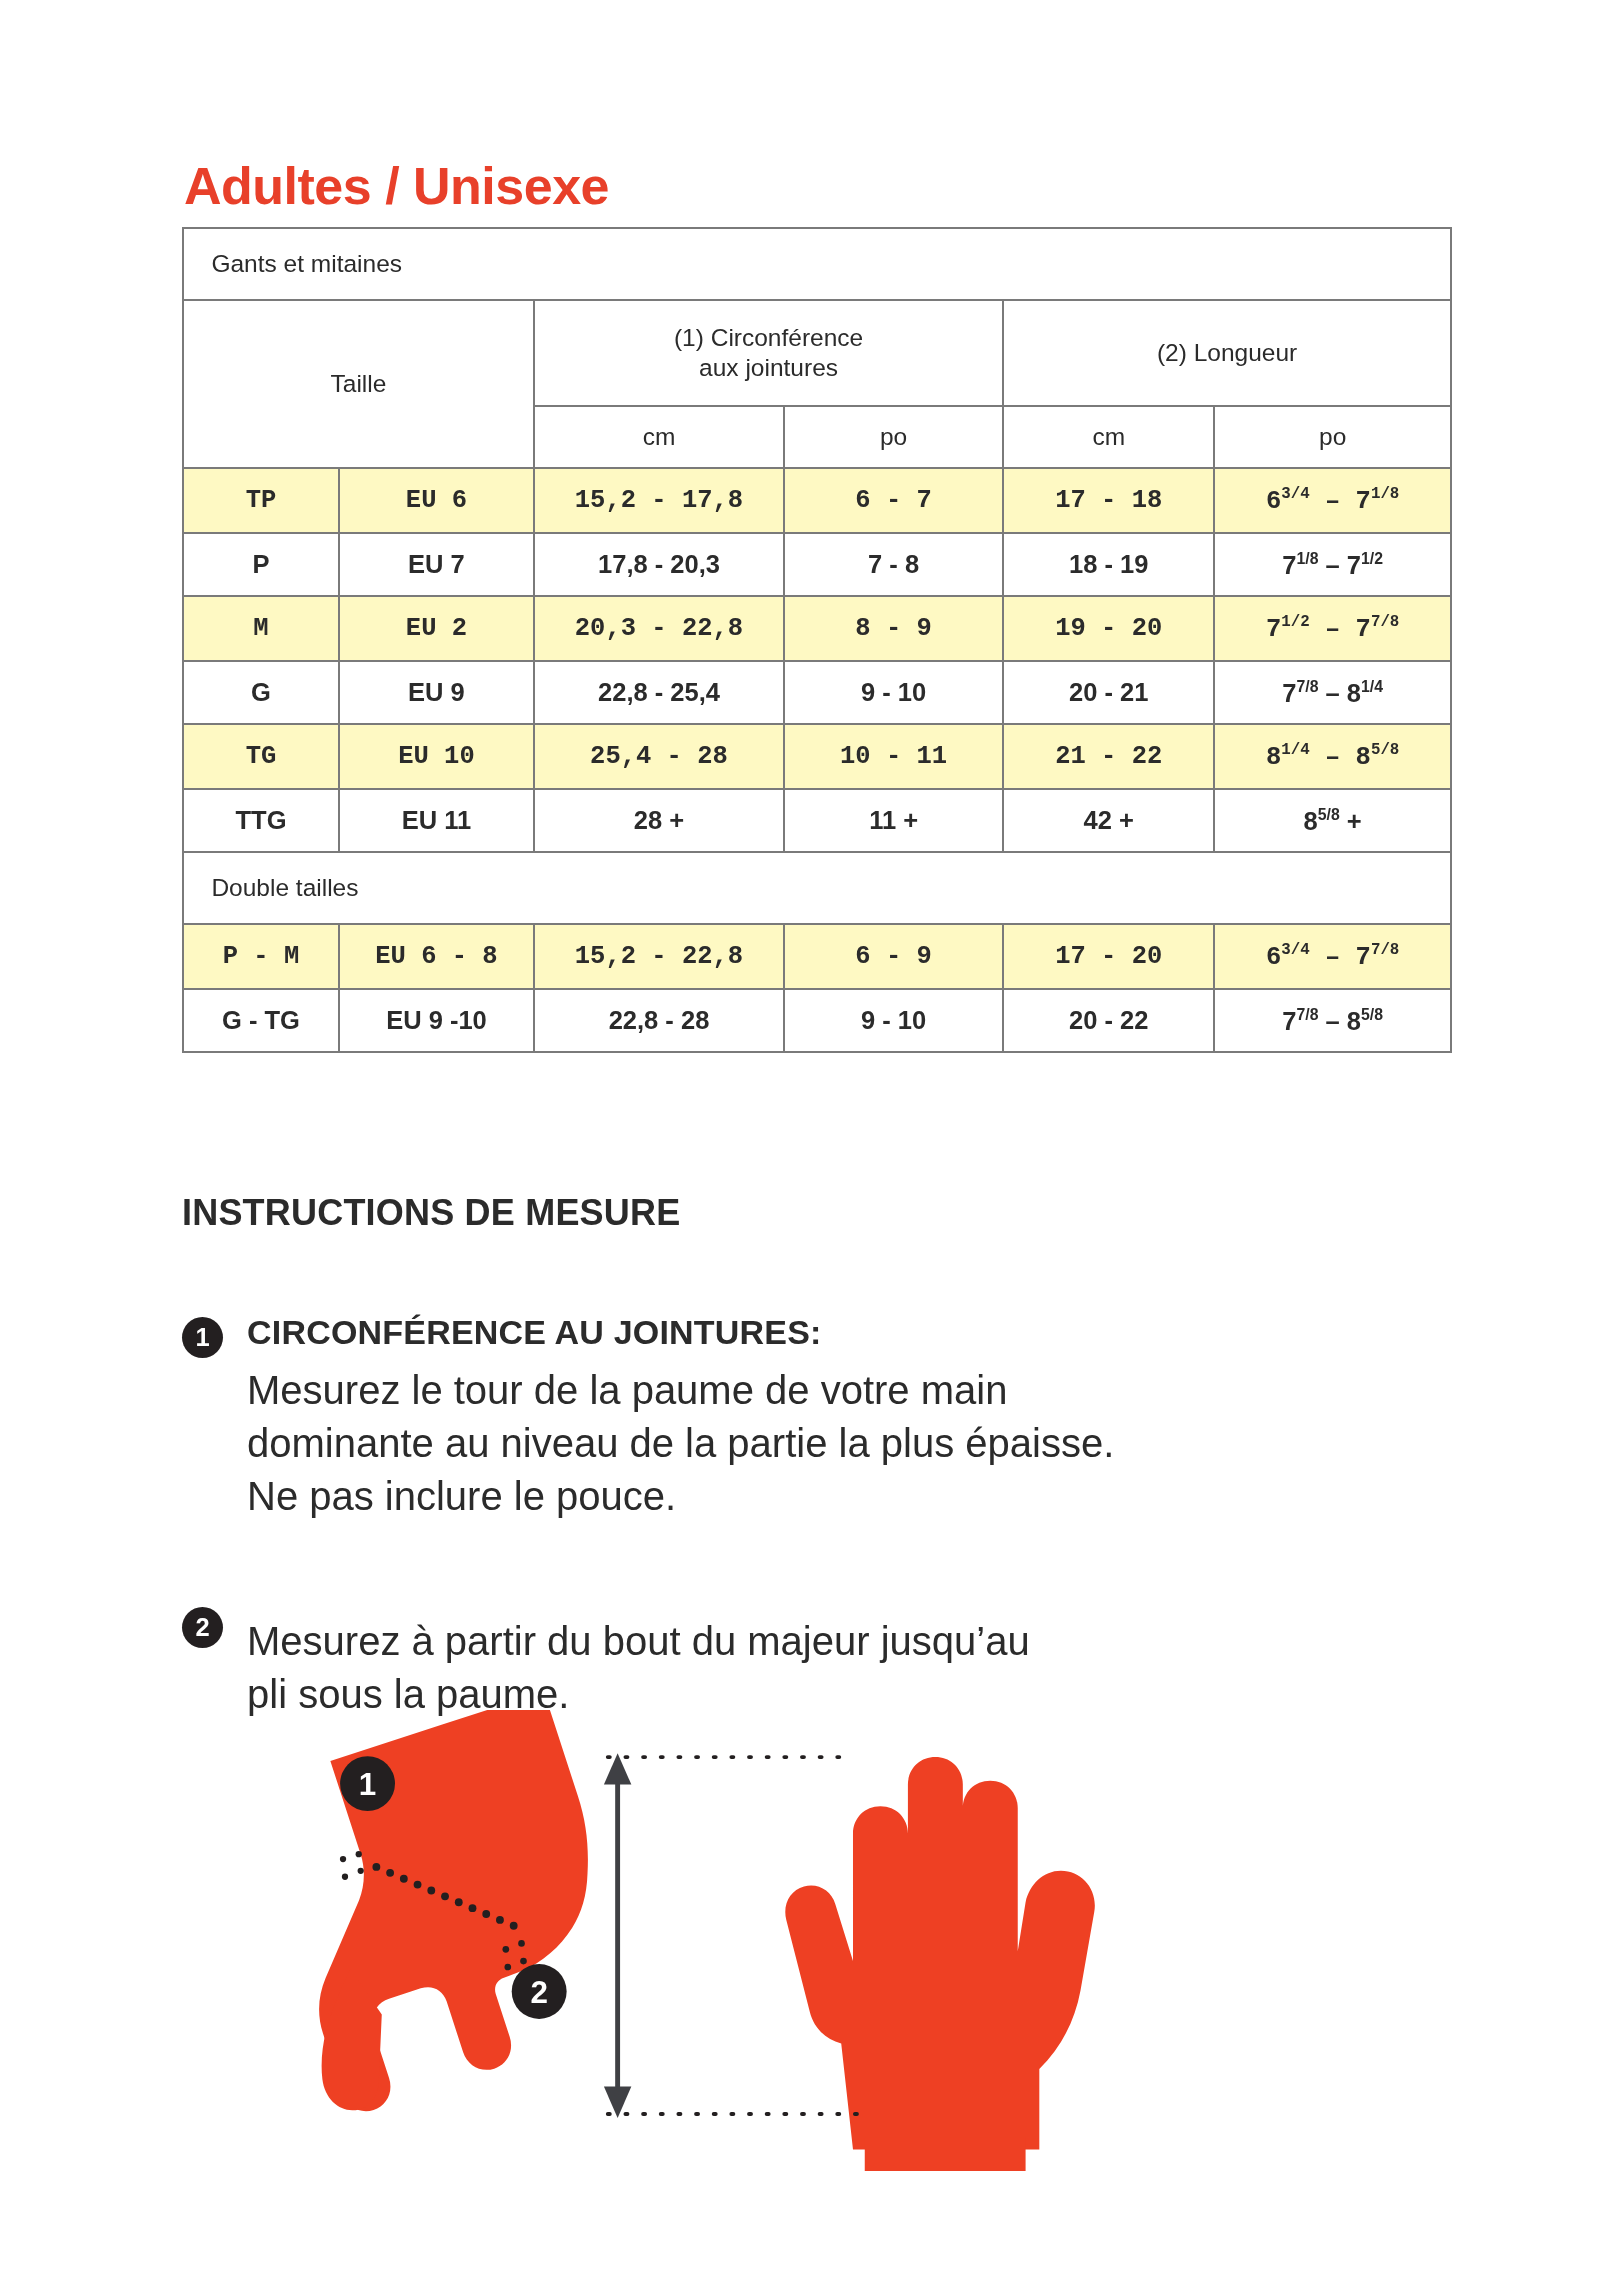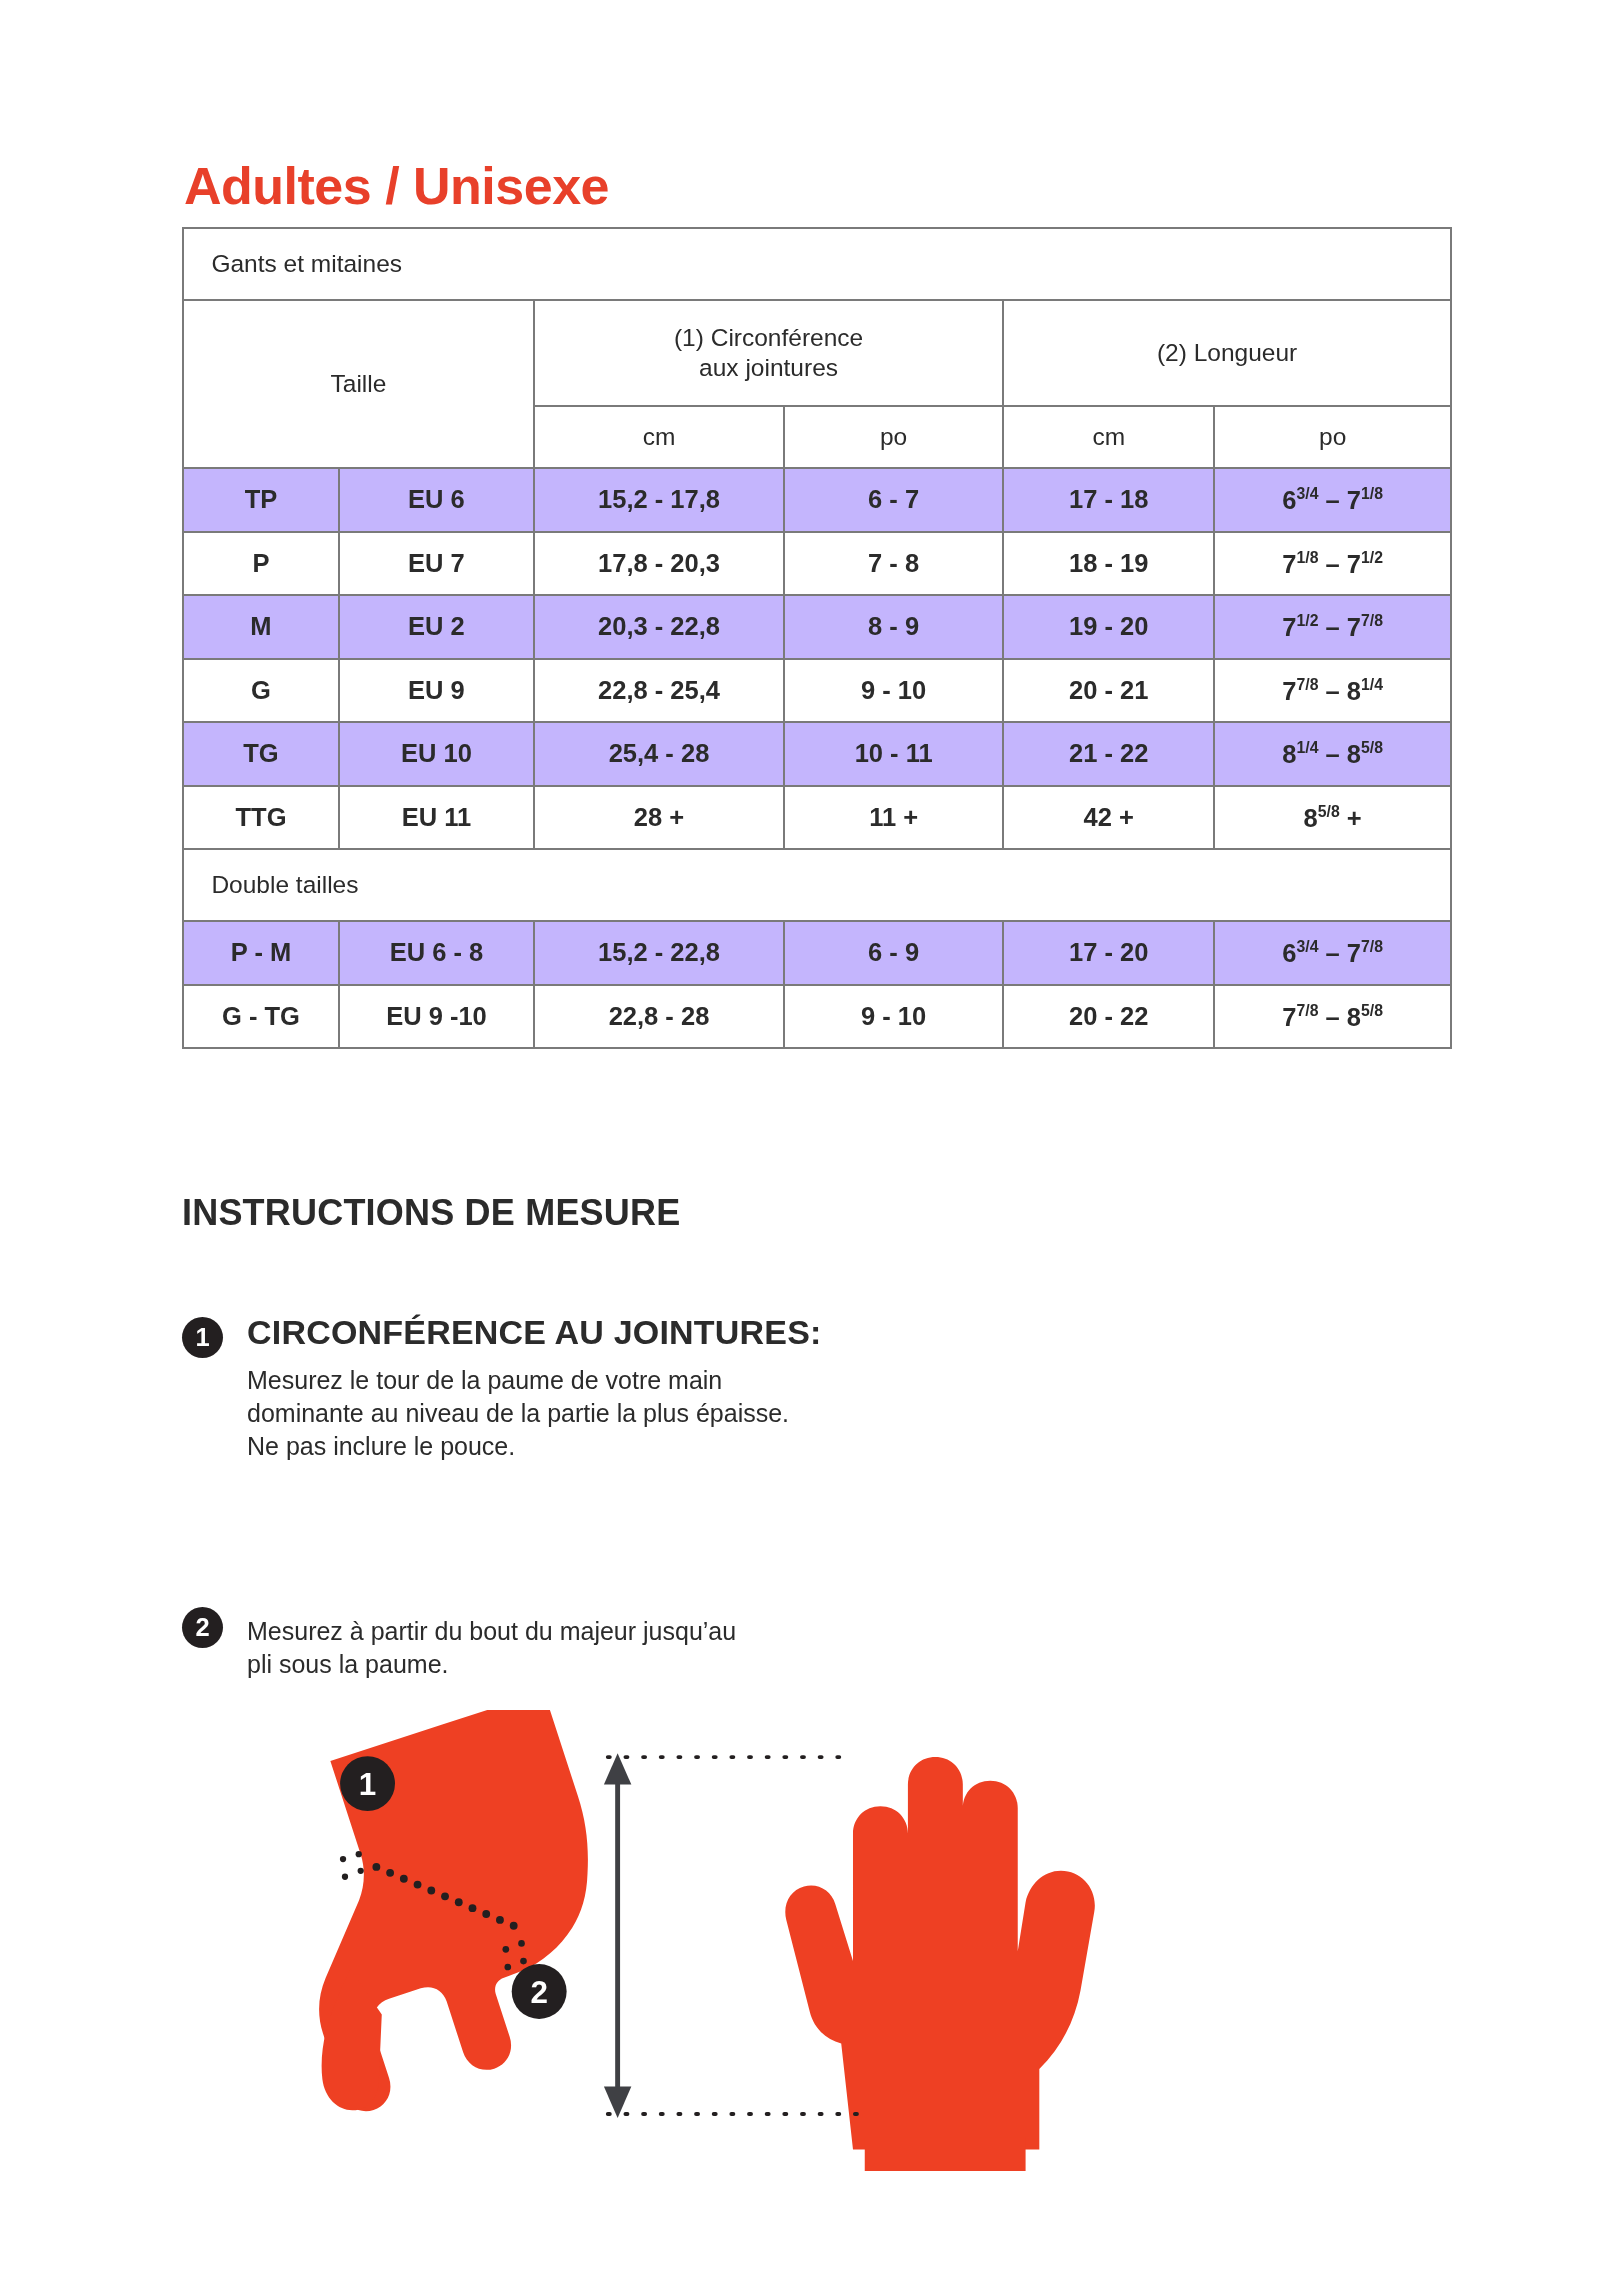--- a/index.html
+++ b/index.html
@@ -63,21 +63,21 @@
     font-size: 24.5px;
   }
   .taille-head {
     font-size: 26.5px;
   }
   .data-row td {
     height: 57px;
     font-size: 25.5px;
     font-weight: bold;
   }
-  .data-row.shaded td { background: #c4b5fd; }
+  .data-row.shaded td { background: #fef9c3; font-family: Liberation Mono, monospace; }
   .data-row td.sz { font-weight: bold; }
   sup {
     font-size: 0.62em;
     vertical-align: super;
     font-weight: bold;
   }
   
   col.c1 { width: 116px; }
   col.c2 { width: 145px; }
   col.c3 { width: 186px; }
@@ -118,21 +118,21 @@
   .step-head {
     margin-left: 65px;
     font-size: 34px;
     font-weight: bold;
     letter-spacing: 0.2px;
     white-space: nowrap;
   }
   .step-body {
     margin-left: 65px;
     margin-top: 11.8px;
-    font-size: 25px;
+    font-size: 40px;
     line-height: 1.33;
     white-space: pre-line;
   }
 
   
   .illus {
     position: absolute;
     left: 294px;
     top: 1710px;
     width: 863px;

